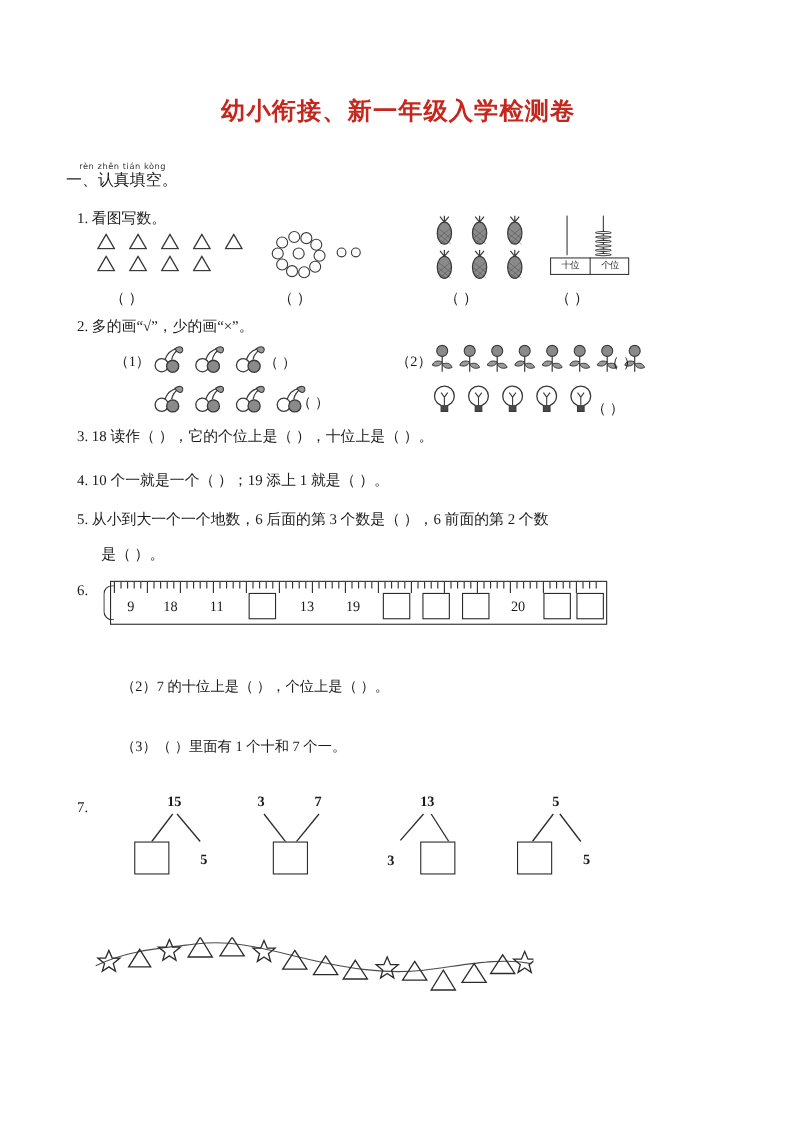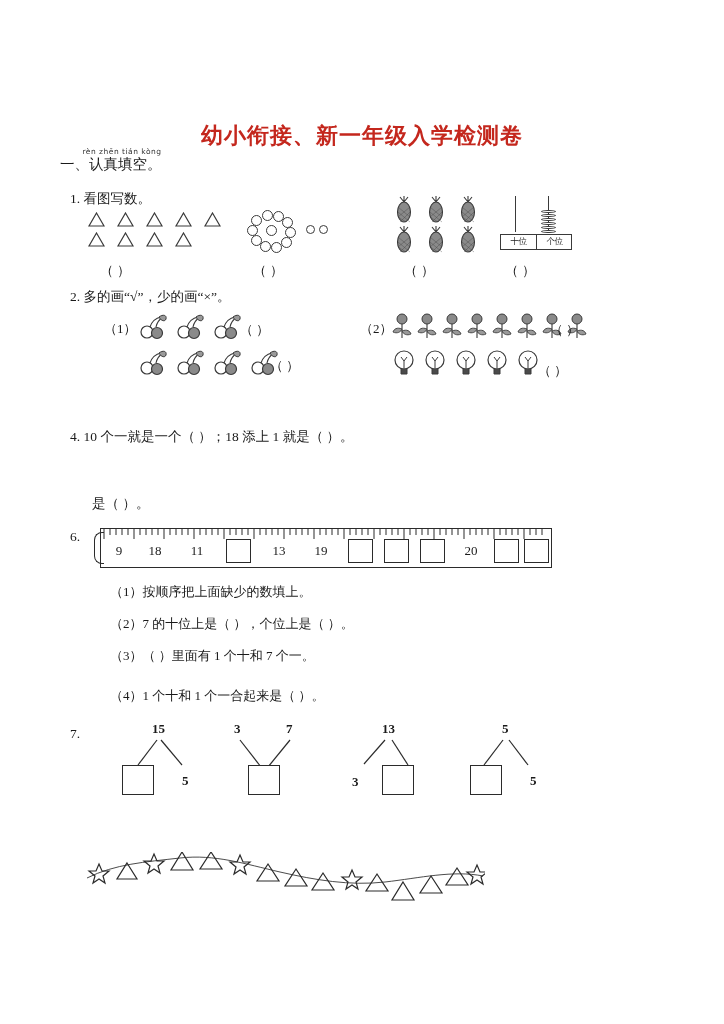--- a/index.html
+++ b/index.html
@@ -13,26 +13,25 @@
   }
   .page { position:relative; width:724px; height:1024px; }
 
   
   .title {
     position:absolute; left:0; top:86px; width:724px;
     text-align:center;
     font-size:22px; font-weight:bold; letter-spacing:1px;
     color:#c4271d;
     font-family:"DejaVu Serif",serif;
-    margin-top:35px;
   }
 
   
   .sec-head { position:absolute; left:60px; top:148px; }
-  .pinyin-wrap { display:inline-block; vertical-align:bottom;text-align:right; }
+  .pinyin-wrap { display:inline-block; vertical-align:bottom; }
   .pinyin {
     display:block; font-size:7.5px; line-height:8px;
     letter-spacing:.5px; color:#333; margin-left:12px;
     font-family:"DejaVu Sans",sans-serif;
   }
   .sec-text { display:block; font-size:14.5px; line-height:16px; white-space:nowrap; }
 
   
   .line { position:absolute; font-size:13.5px; line-height:18px; white-space:nowrap; }
   .sub  { position:absolute; font-size:13px; line-height:18px; white-space:nowrap; }
@@ -372,21 +371,23 @@
           <path d="M12 20 L12 12 M12 12 L9 8 M12 12 L15 8" stroke="#3a3a3a" stroke-width="1" fill="none"></path>
         </svg></span>
     <span class="bulb"><svg width="25" height="27" viewBox="0 0 25 27">
           <circle cx="12" cy="11" r="9" fill="none" stroke="#3a3a3a" stroke-width="1.2"></circle>
           <path d="M9 20 L9 25 L15 25 L15 20" fill="#4a4a4a" stroke="#3a3a3a" stroke-width="1"></path>
           <path d="M12 20 L12 12 M12 12 L9 8 M12 12 L15 8" stroke="#3a3a3a" stroke-width="1" fill="none"></path>
         </svg></span>
   </div>
   <div class="sub paren" style="left:538px; top:362px;">（      ）</div>
 
-  <div class="line" style="left:70px; top:428px;">4. 10 个一就是一个（         ）；18 添上 1 就是（         ）。</div>
+  <div class="line" style="left:70px; top:388px;">3. 18 读作（         ），它的个位上是（         ），十位上是（         ）。</div>
+  <div class="line" style="left:70px; top:428px;">4. 10 个一就是一个（         ）；19 添上 1 就是（         ）。</div>
+  <div class="line" style="left:70px; top:463px;">5. 从小到大一个一个地数，6 后面的第 3 个数是（          ），6 前面的第 2 个数</div>
   <div class="line" style="left:92px; top:495px;">是（         ）。</div>
 
   <div class="line" style="left:70px; top:528px;">6.</div>
 
   <div class="ruler">
     <div class="ruler-body"></div>
     <div class="ruler-hook"></div>
     <svg width="452" height="12" style="position:absolute;left:0;top:1px;">
       <g stroke="#2b2b2b" stroke-width="1">
         <line x1="4" y1="0" x2="4" y2="10"></line>
@@ -473,24 +474,22 @@
     <div class="rcell" style="left:166px; width:26px;">13</div>
     <div class="rcell" style="left:208px; width:26px;">19</div>
     <div class="rbox" style="left:248px;"></div>
     <div class="rbox" style="left:284px;"></div>
     <div class="rbox" style="left:320px;"></div>
     <div class="rcell" style="left:358px; width:26px;">20</div>
     <div class="rbox" style="left:394px;"></div>
     <div class="rbox" style="left:424px;"></div>
   </div>
 
-  <div class="sub" style="left:110px; top:583px;">（1）按顺序把上面缺少的数填上。</div>
   <div class="sub" style="left:110px; top:615px;">（2）7 的十位上是（         ），个位上是（         ）。</div>
-  <div class="sub" style="left:110px; top:647px;text-align:center;">（3）（          ）里面有 1 个十和 7 个一。</div>
-  <div class="sub" style="left:110px; top:687px;">（4）1 个十和 1 个一合起来是（         ）。</div>
+  <div class="sub" style="left:110px; top:670px;text-align:center;">（3）（          ）里面有 1 个十和 7 个一。</div>
 
   <div class="line" style="left:70px; top:725px;">7.</div>
 
   <div class="bond" style="left:120px; top:722px;">
     <div class="num" style="left:32px; top:0px;">15</div>
     <svg width="110" height="78">
       <line x1="37" y1="18" x2="18" y2="43" stroke="#2b2b2b" stroke-width="1.2"></line>
       <line x1="41" y1="18" x2="62" y2="43" stroke="#2b2b2b" stroke-width="1.2"></line>
     </svg>
     <div class="bbox" style="left:2px; top:43px;"></div>

